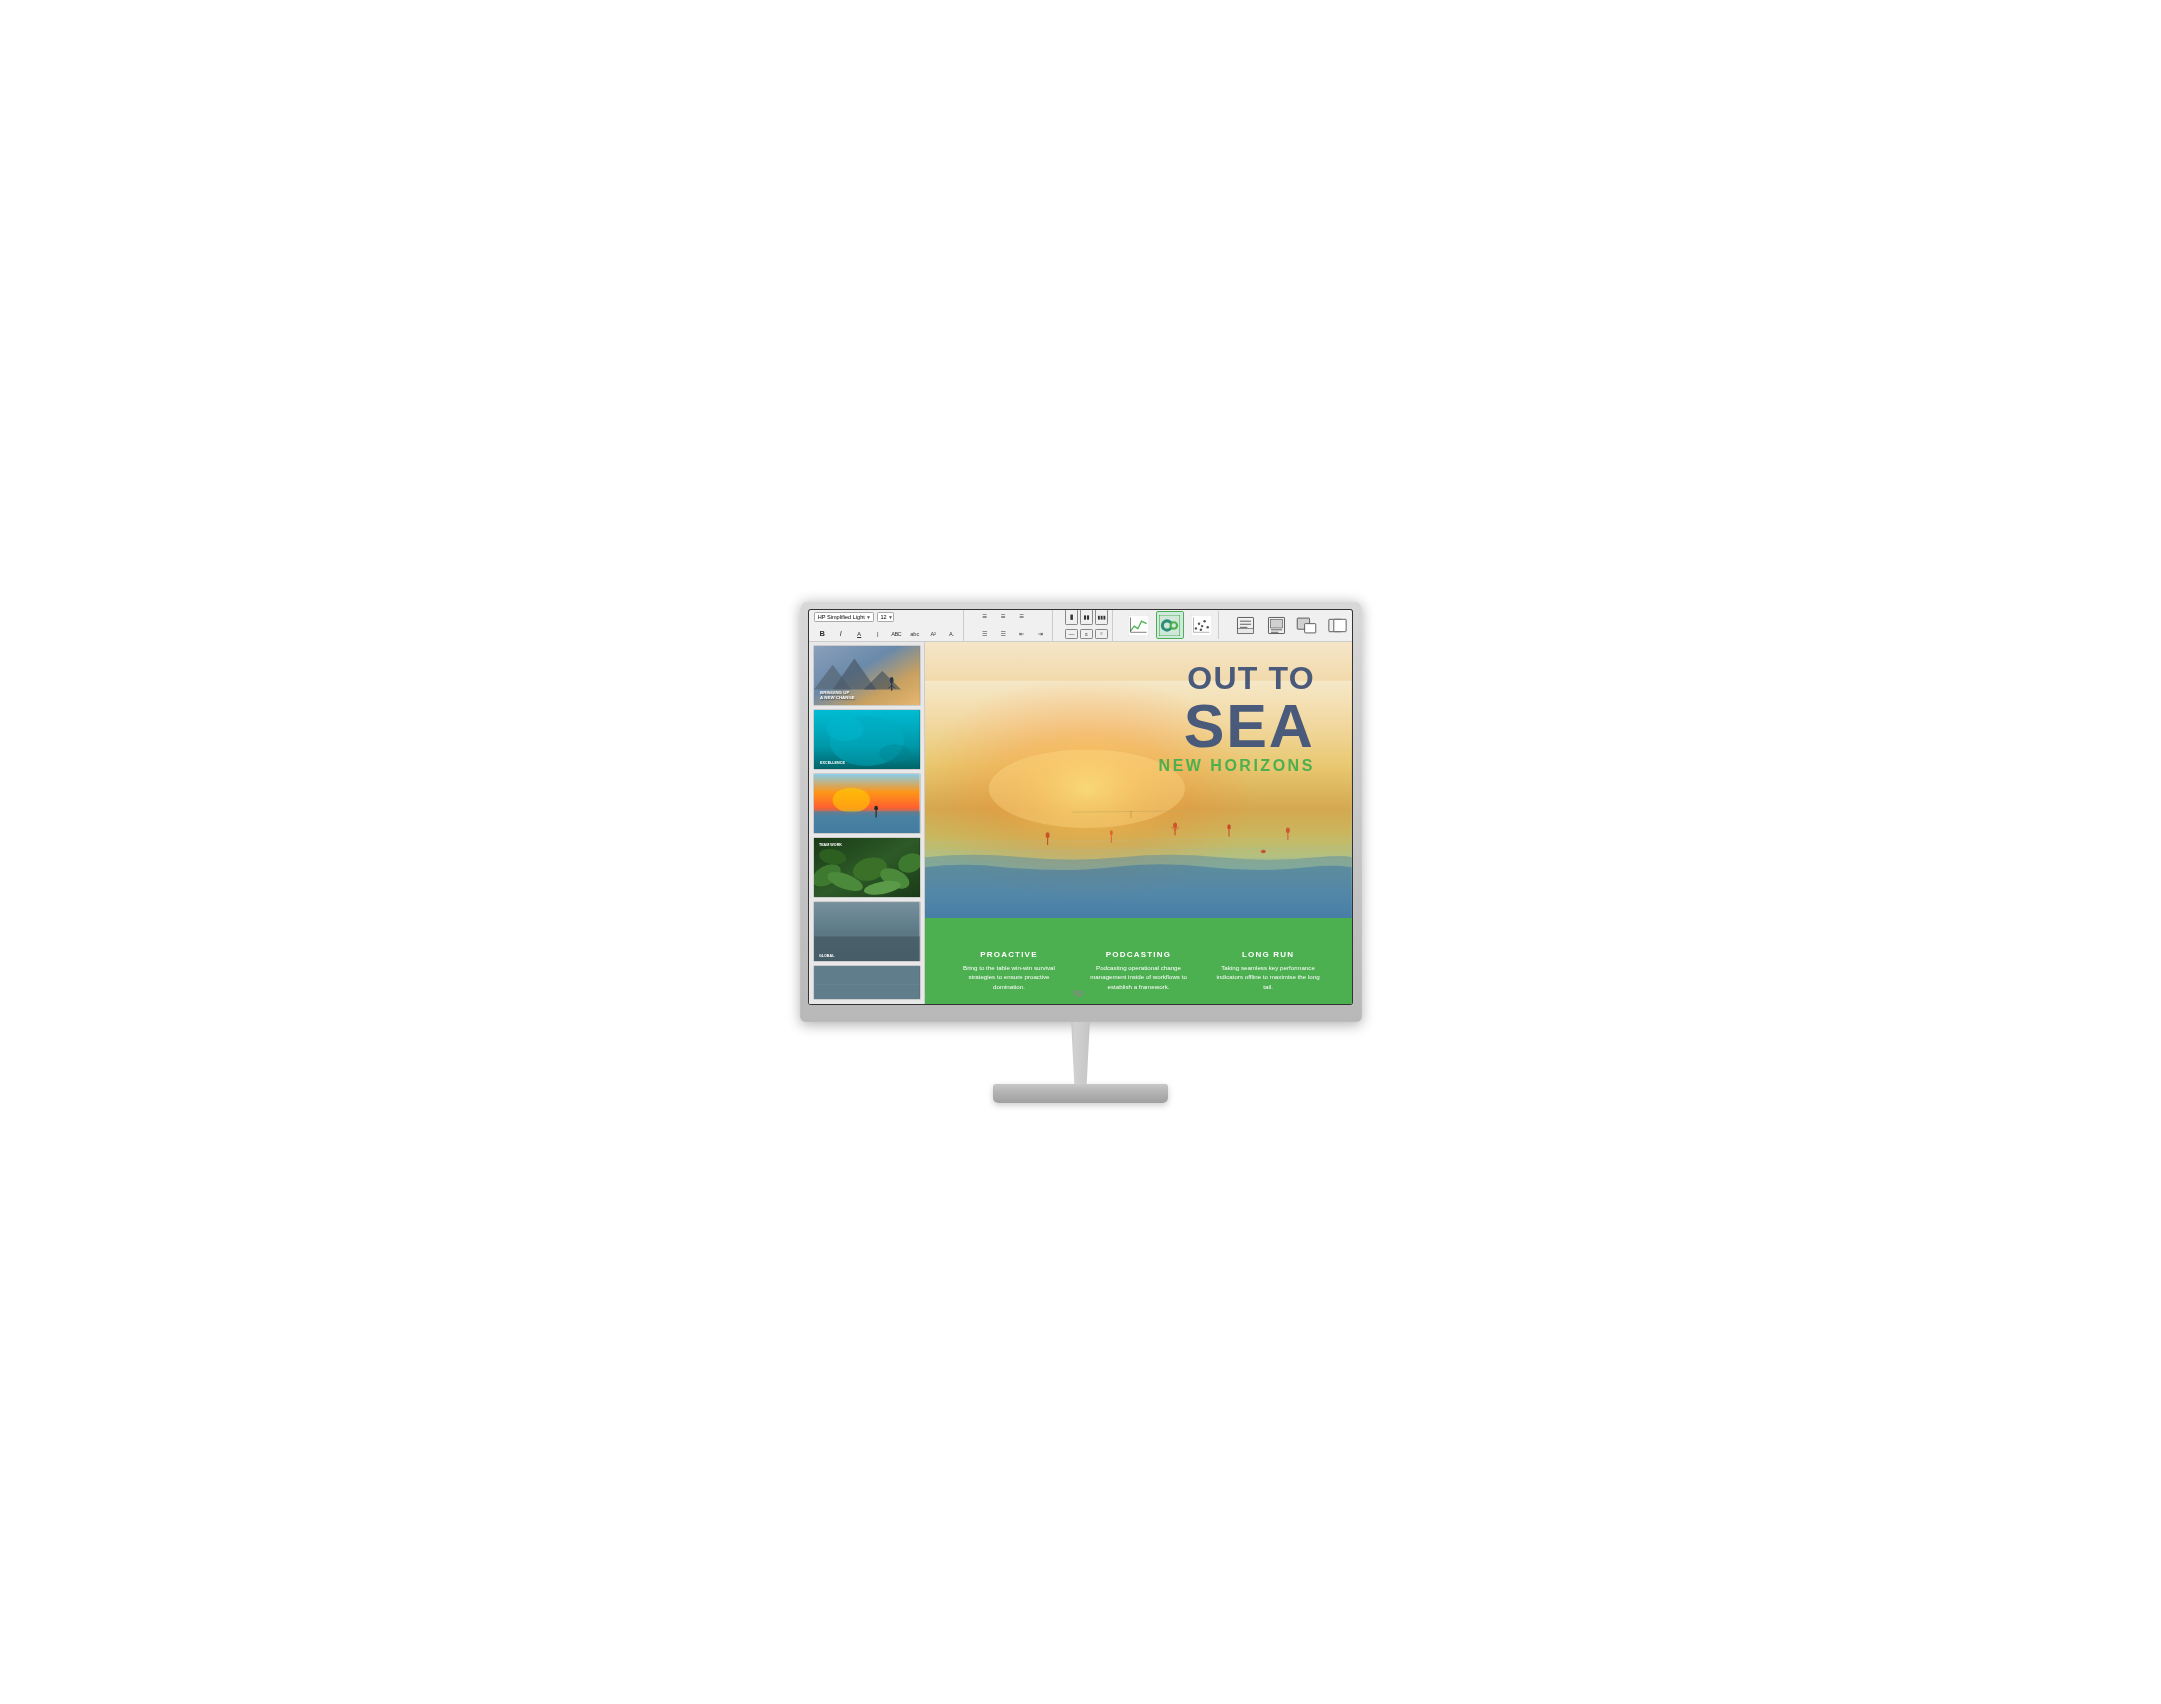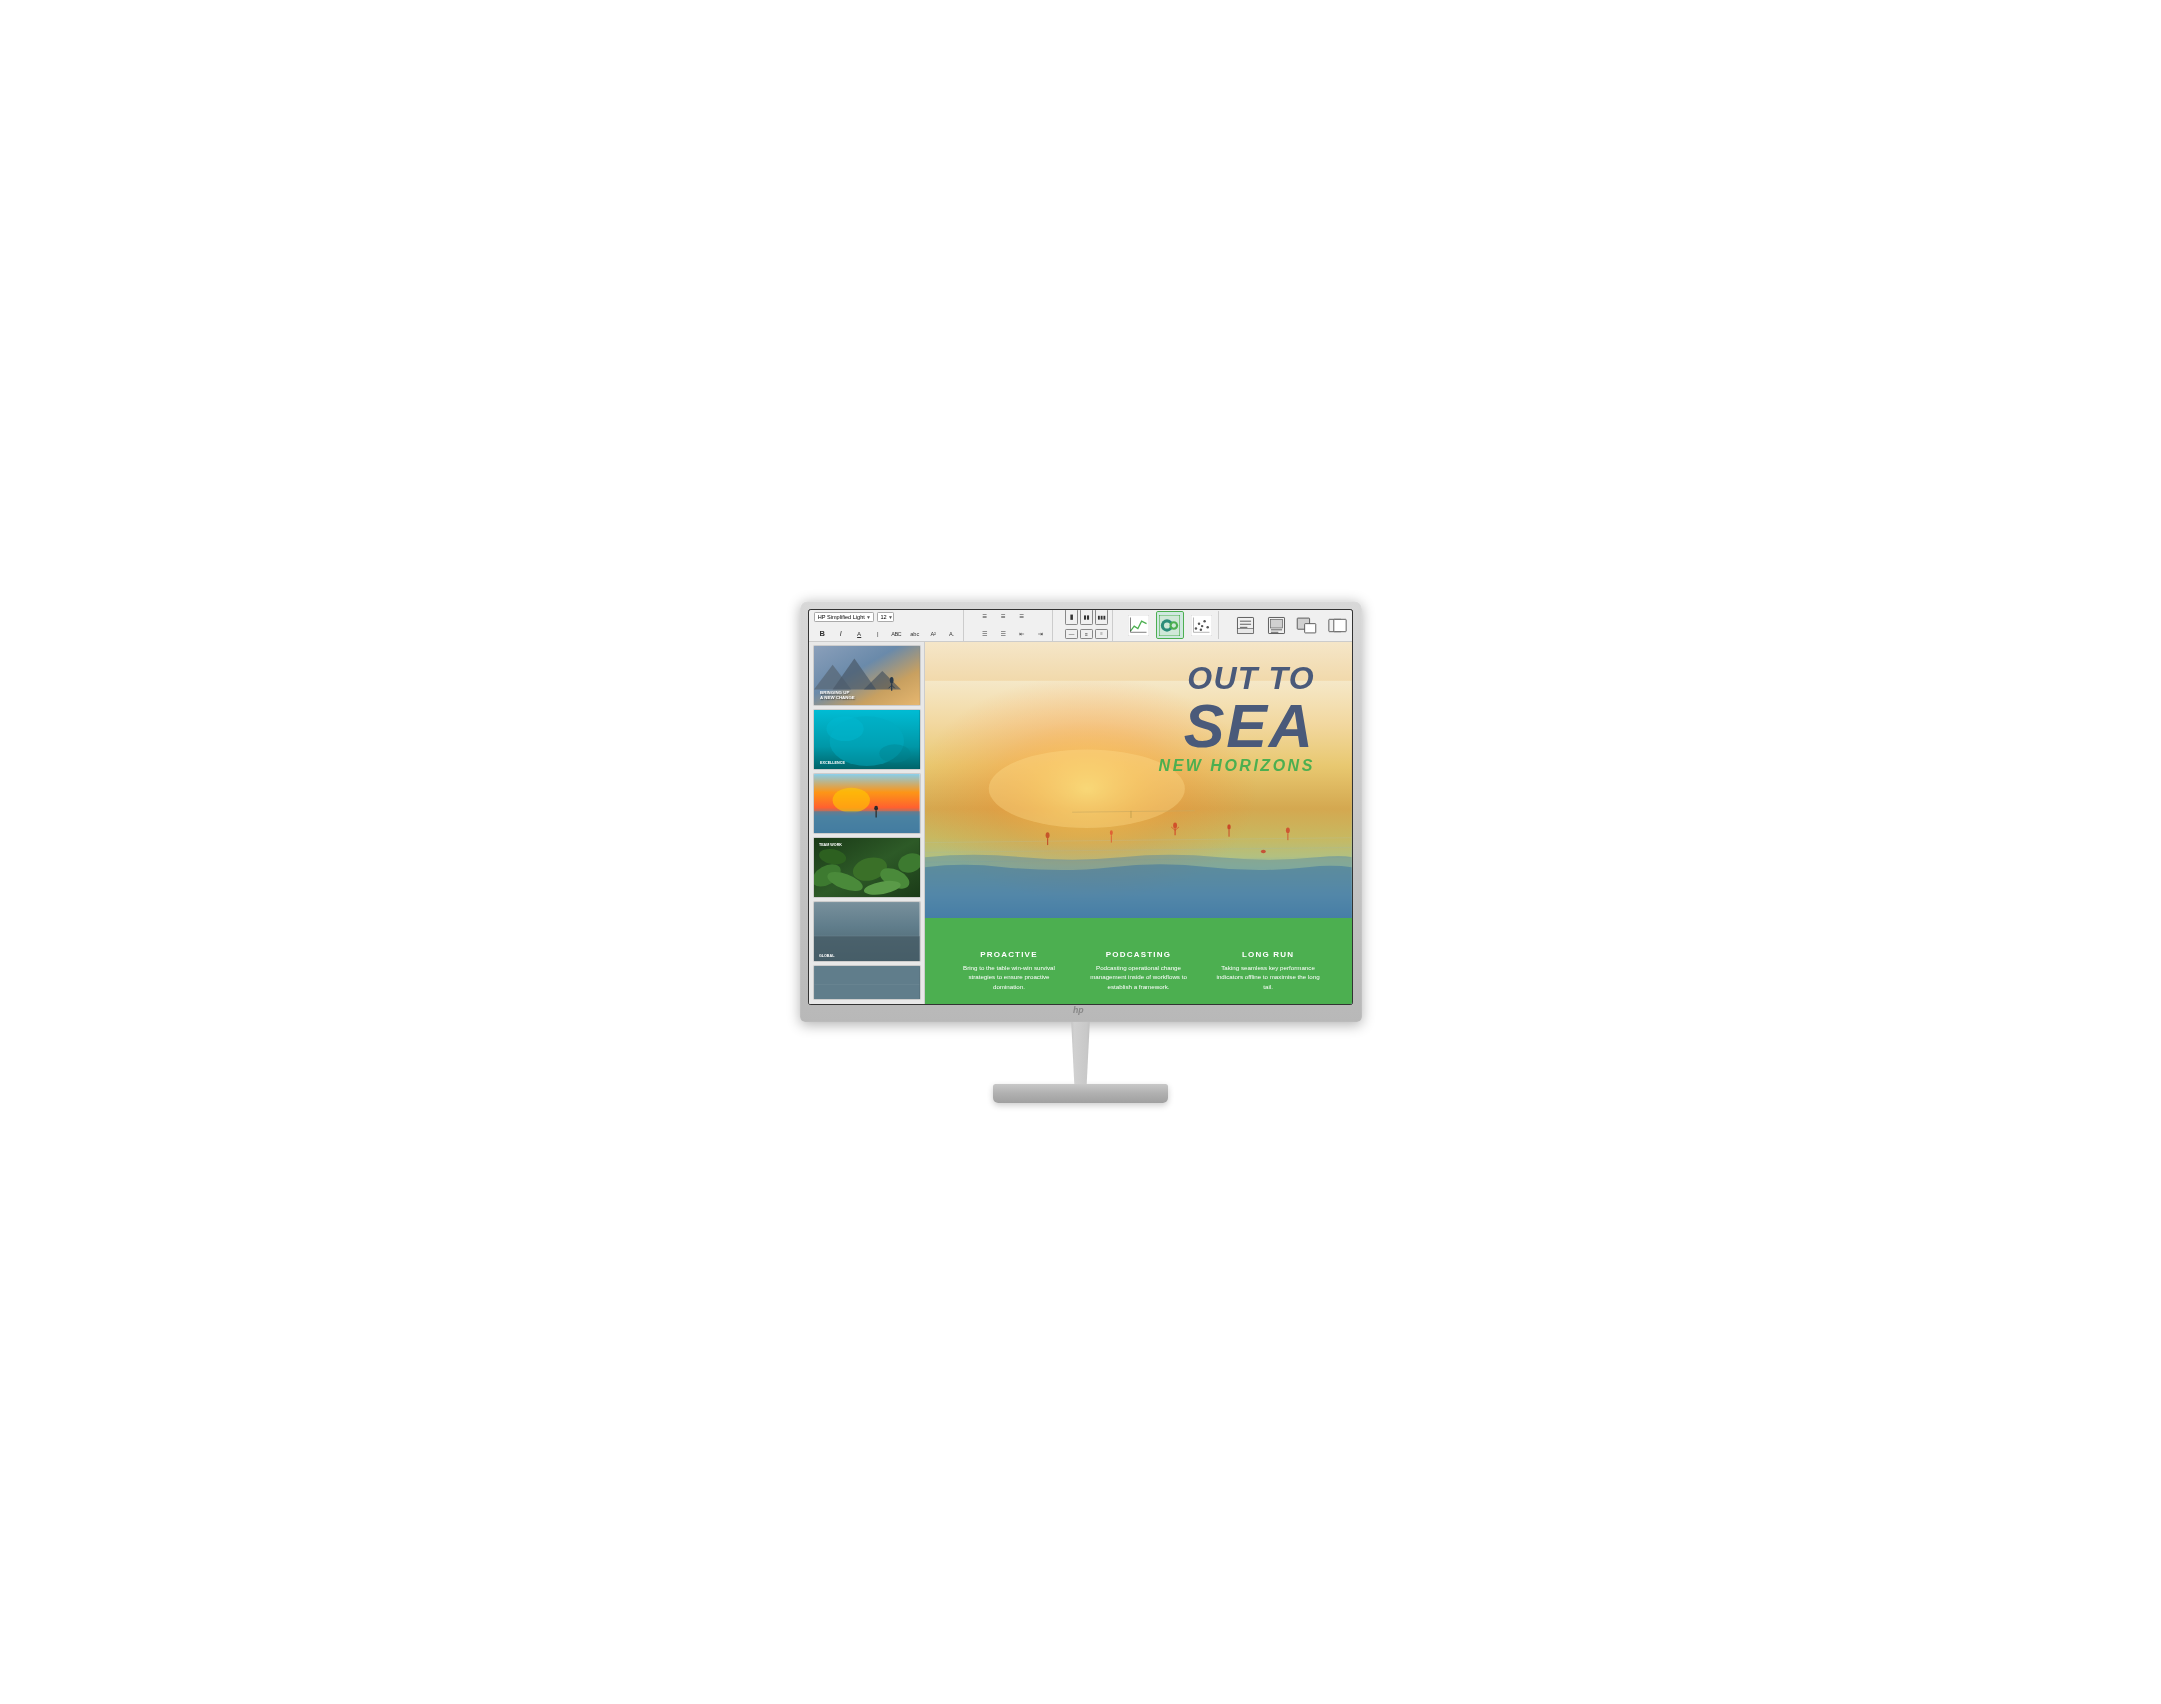--- a/index.html
+++ b/index.html
@@ -177,21 +177,20 @@
         #4878a8 100%
       );
     }
 
     
     .slide-title {
       position: absolute;
       top: 19px;
       right: 37px;
       text-align: right;
-      font-style: italic;
     }
 
     .out-to {
       font-size: 32px;
       font-weight: 700;
       color: #4a5a7a;
       line-height: 1.1;
       letter-spacing: 1.2px;
     }
 
@@ -242,21 +241,21 @@
     .info-col-text {
       font-size: 6.2px;
       color: white;
       line-height: 1.5;
       text-align: center;
     }
 
     
     .hp-logo {
       position: absolute;
-      bottom: 5px;
+      bottom: 22px;
       left: 50%;
       transform: translateX(-50%);
       color: #888;
       font-size: 8.7px;
       font-style: italic;
       font-weight: bold;
     }
 
     
     .monitor-stand-neck {

